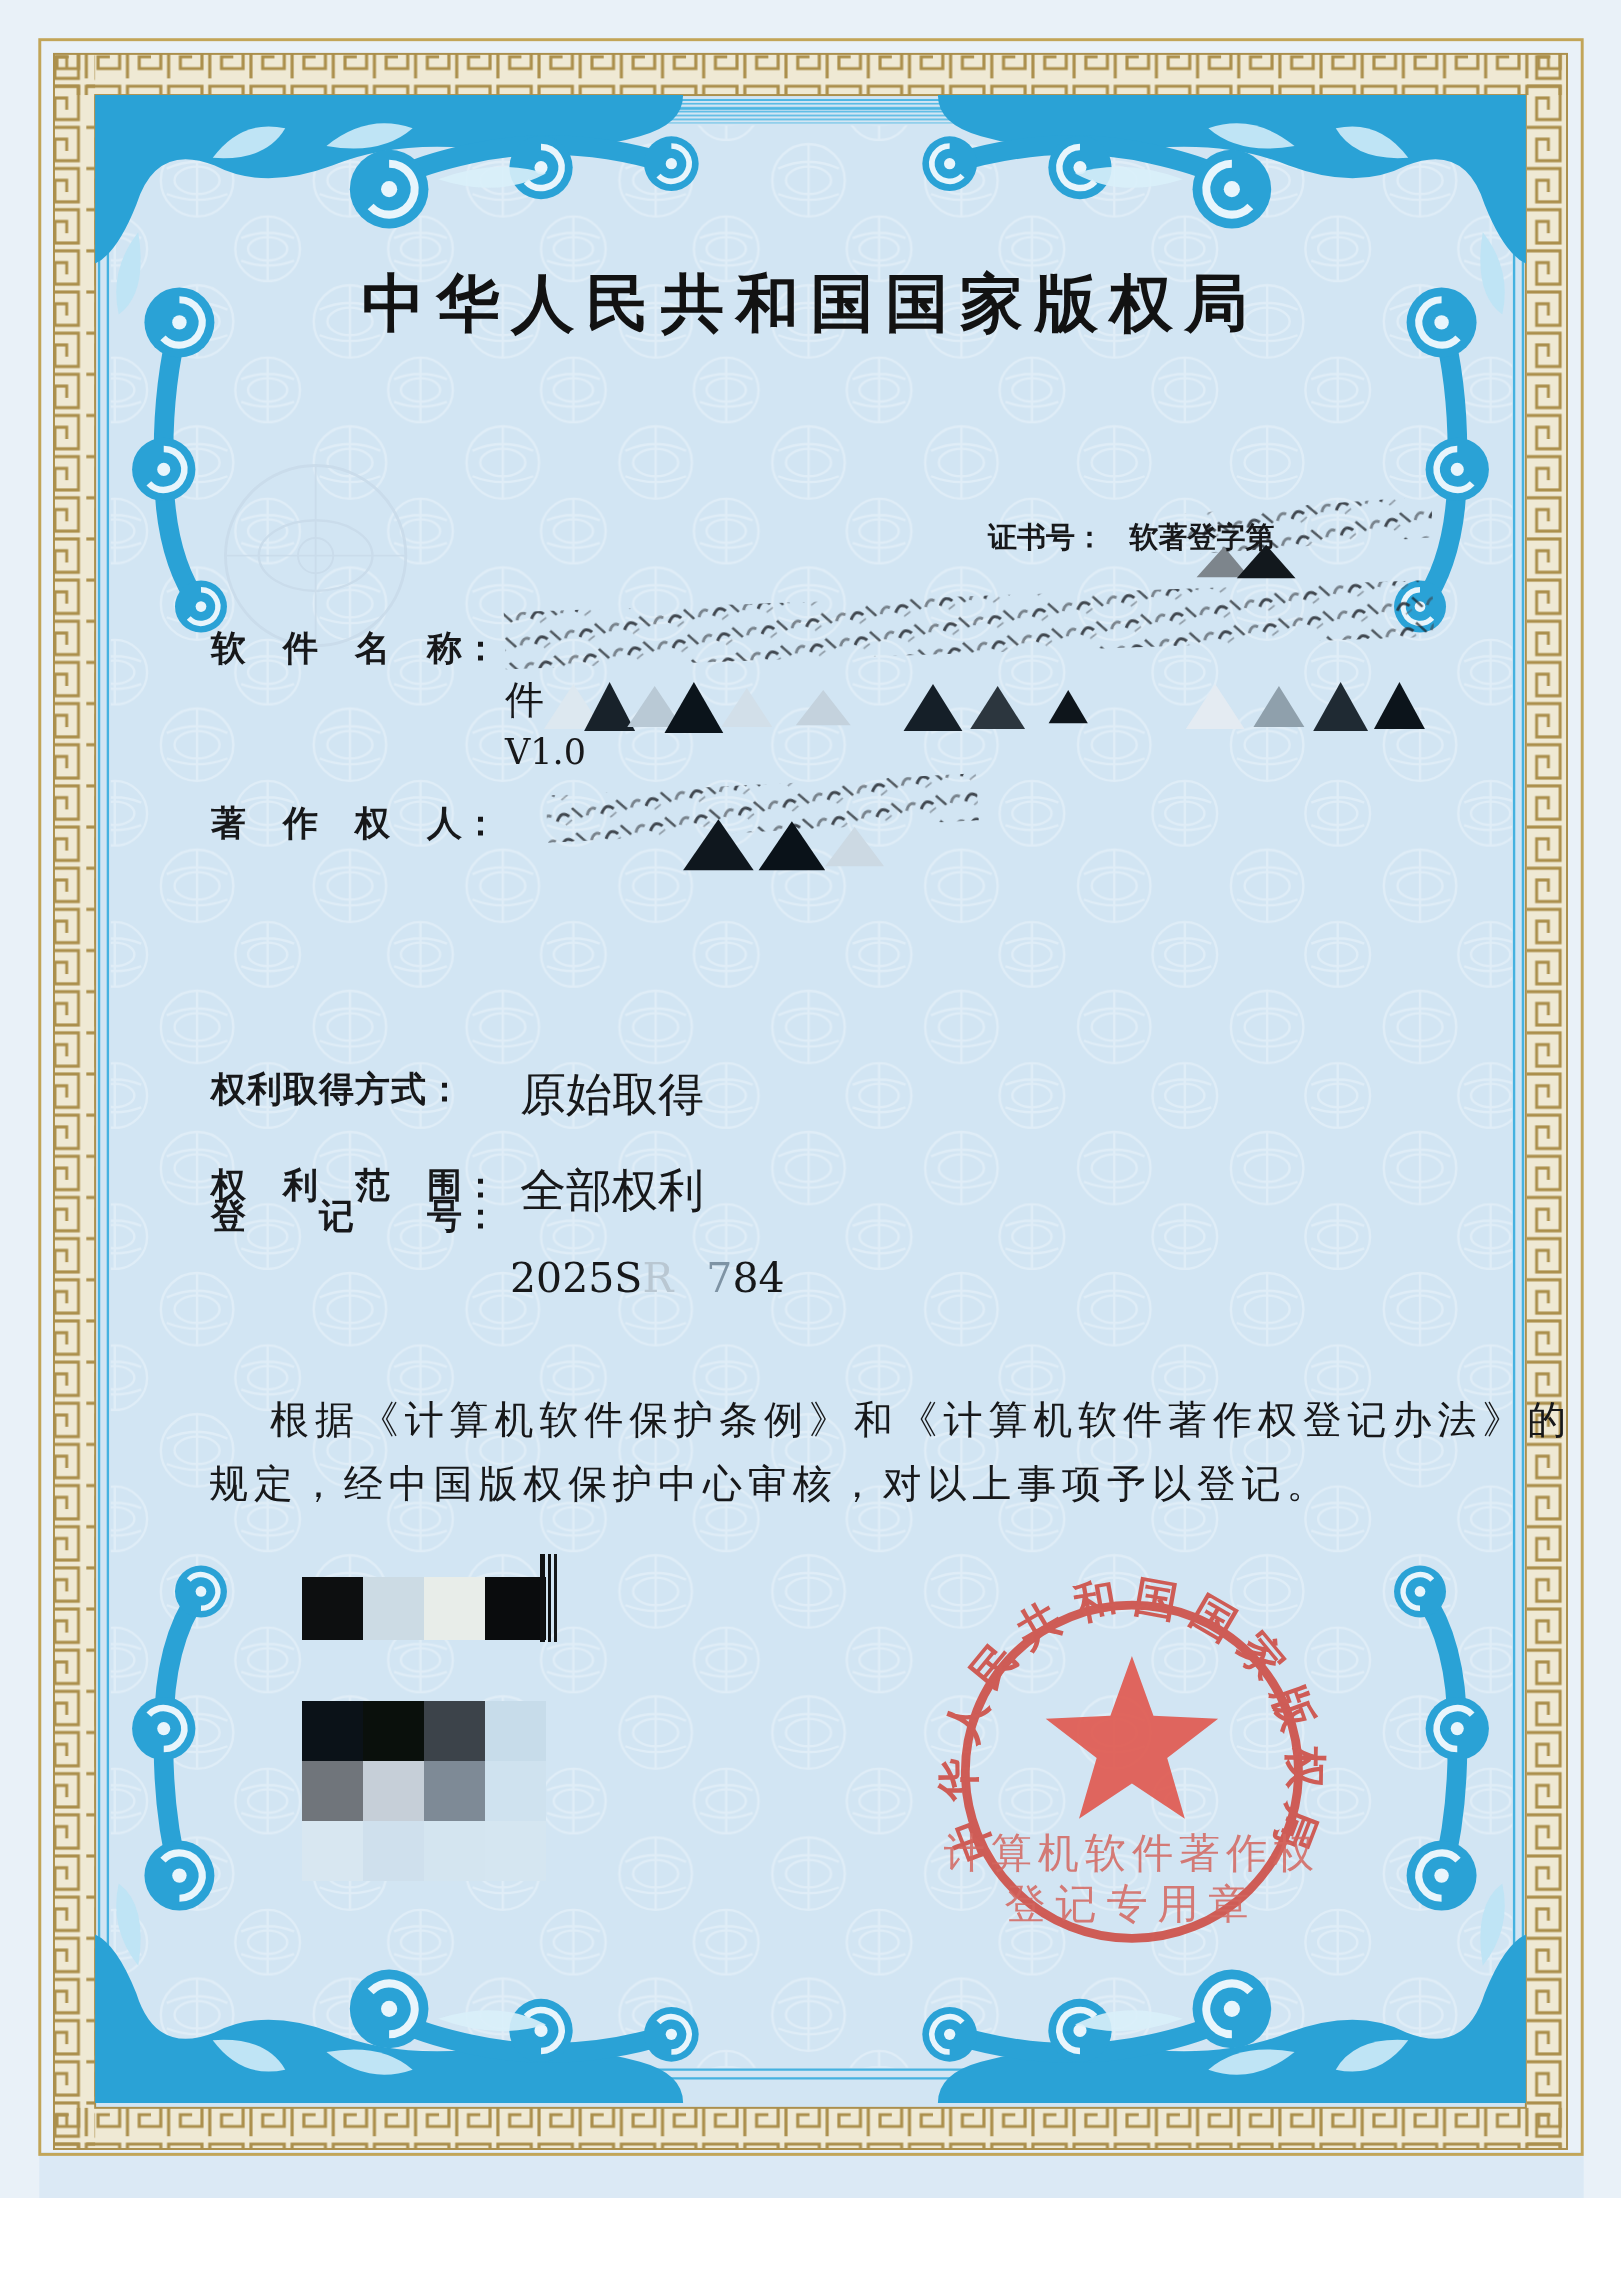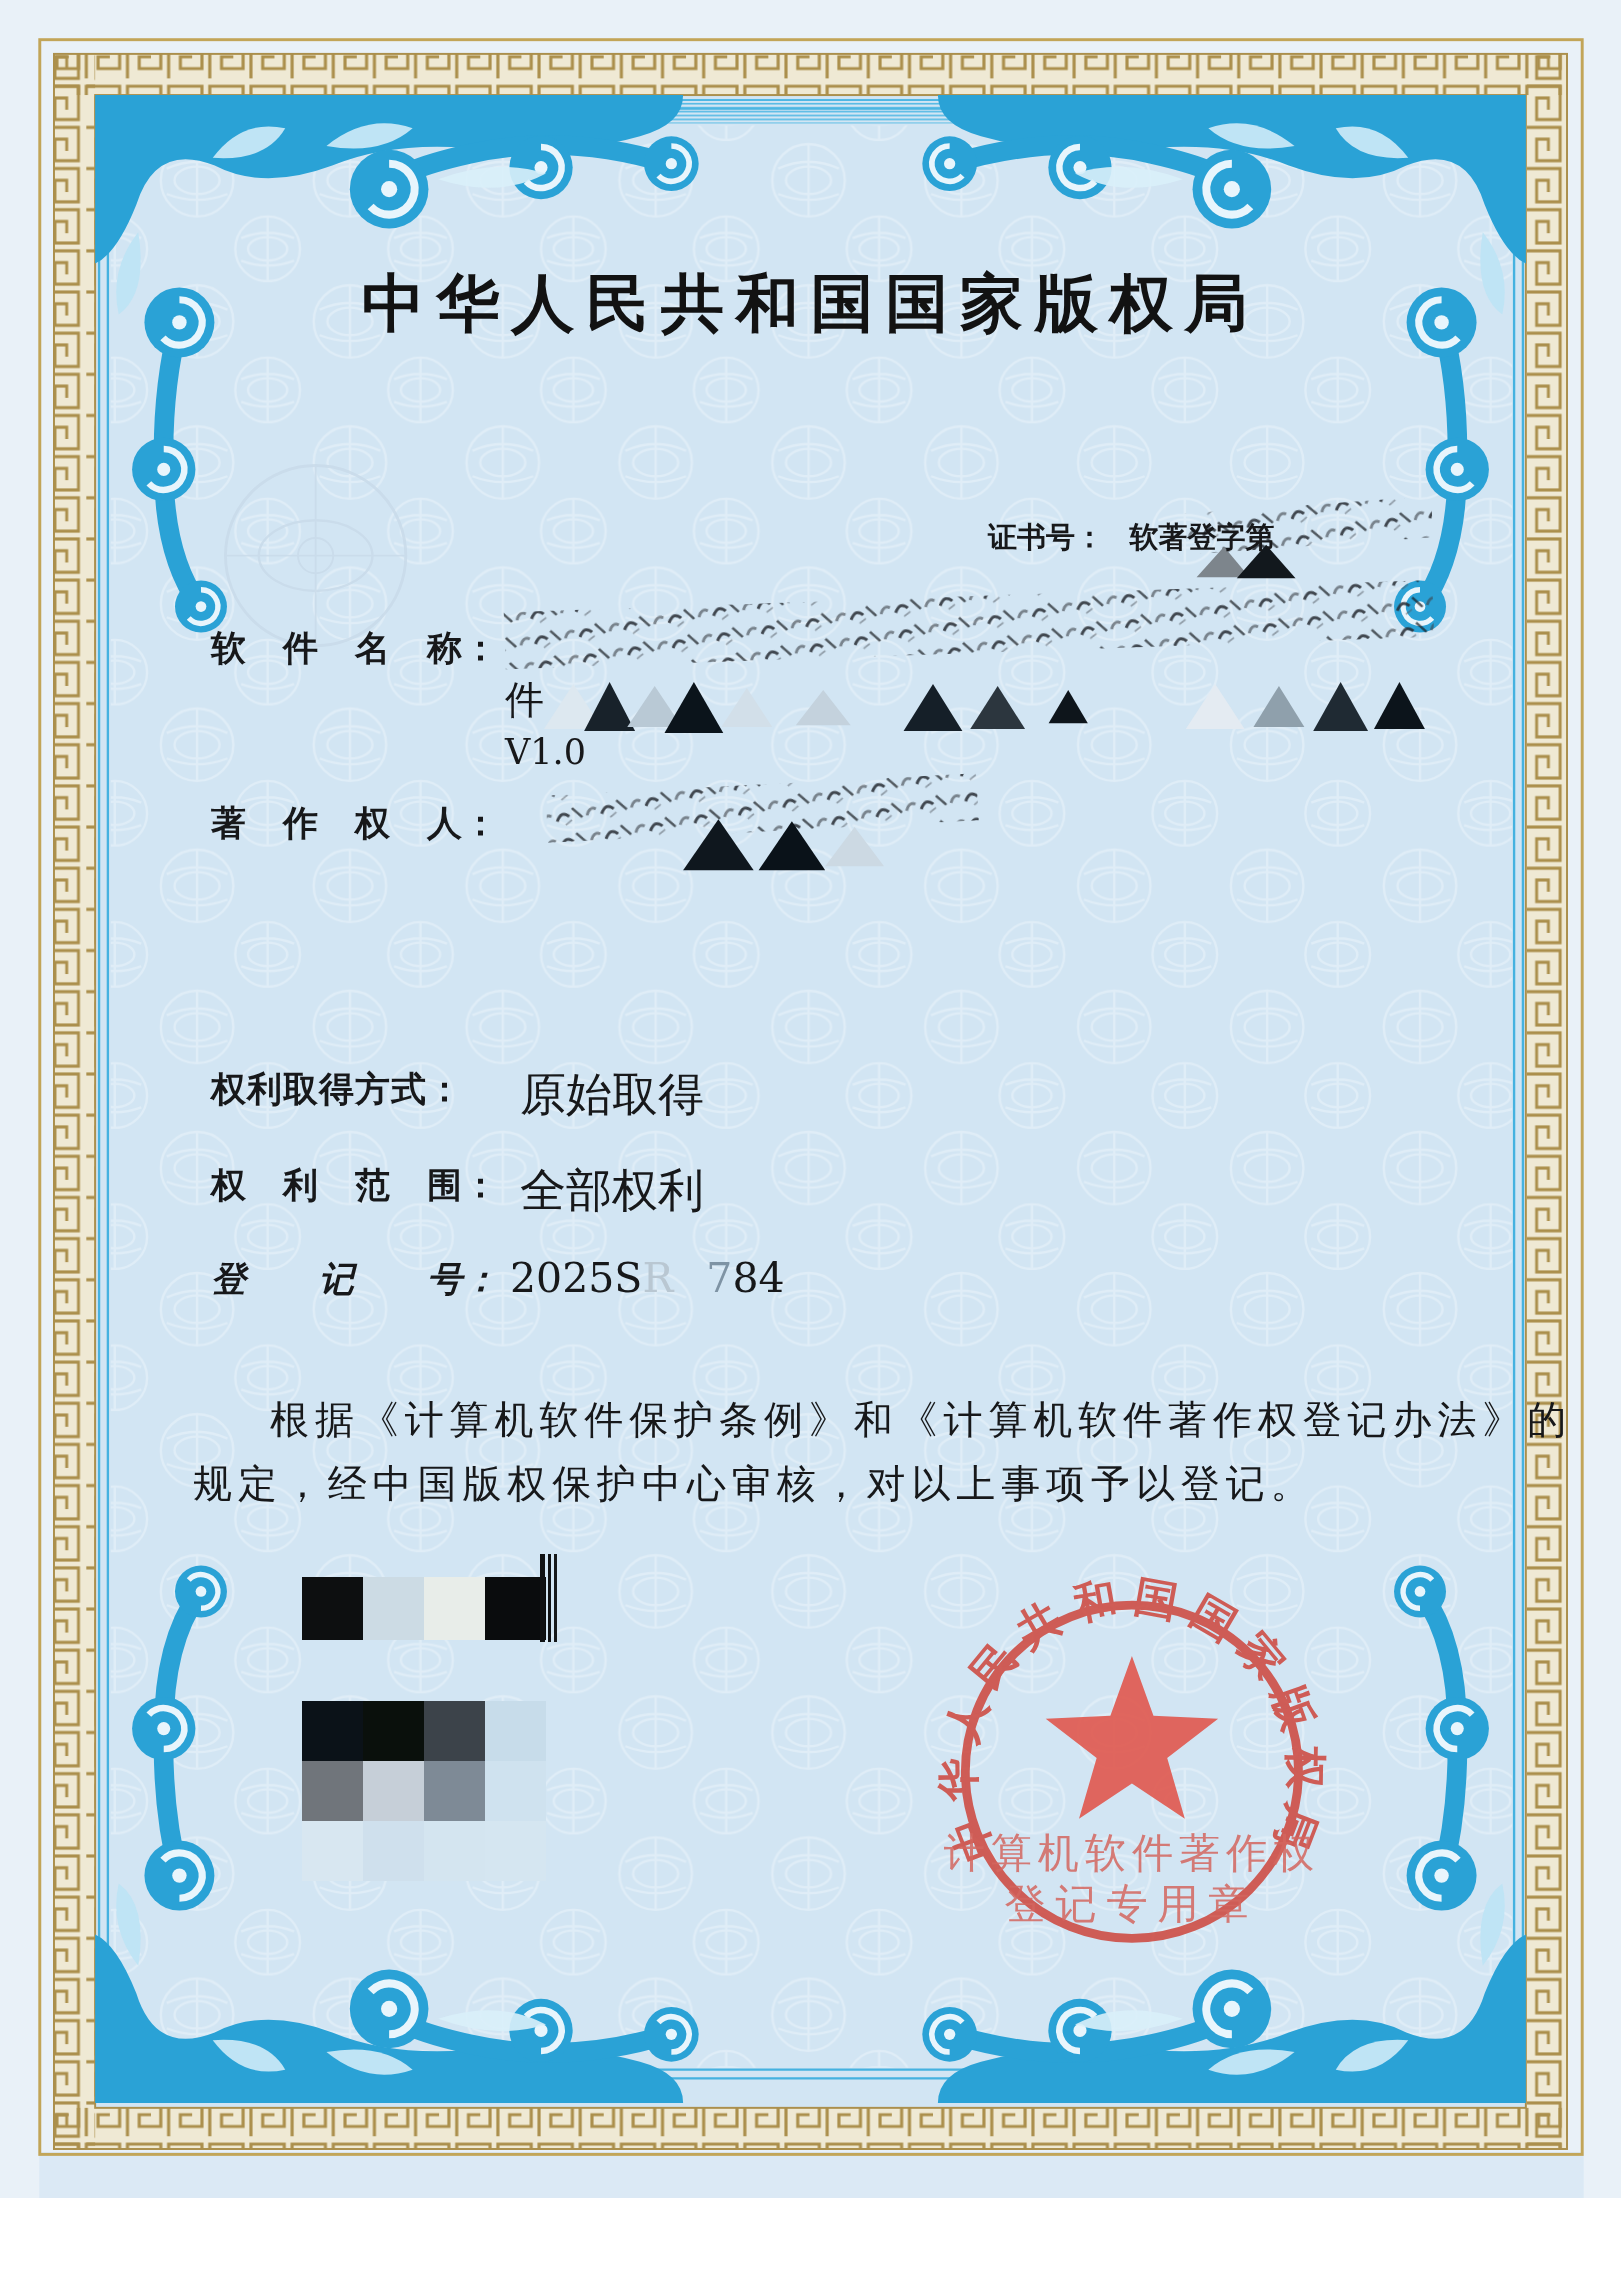--- a/index.html
+++ b/index.html
@@ -191,27 +191,27 @@
   </div>
 
   <div class="txt lbl" style="top:800px;">著　作　权　人：</div>
 
   <div class="txt lbl" style="top:1066px;">权利取得方式：</div>
   <div class="txt val" style="top:1064px;">原始取得</div>
 
   <div class="txt lbl" style="top:1162px;">权　利　范　围：</div>
   <div class="txt val" style="top:1160px;">全部权利</div>
 
-  <div class="txt lbl" style="top:1256px;font-style:italic;">登　　记　　号：</div>
+  <div class="txt lbl" style="top:1193px;">登　　记　　号：</div>
   <div class="txt val" style="left:510px;top:1254px;font-size:41px;">
     <span>2025S</span><span class="ghost1">R</span><span class="regap"></span><span class="ghost2">7</span><span>84</span>
   </div>
 
   <div class="txt body-line" style="left:270px;top:1360px;margin-top:33px;">根据《计算机软件保护条例》和《计算机软件著作权登记办法》的</div>
-  <div class="txt body-line" style="left:193px;top:1457px;text-align:right;">规定，经中国版权保护中心审核，对以上事项予以登记。</div>
+  <div class="txt body-line" style="left:209px;top:1457px;text-align:right;">规定，经中国版权保护中心审核，对以上事项予以登记。</div>
 
   <div id="mosaic-a" class="mosaic">
       <div style="background: rgb(13, 15, 16);"></div>
       <div style="background: rgb(204, 219, 228);"></div>
       <div style="background: rgb(232, 237, 233);"></div>
       <div style="background: rgb(10, 12, 13);"></div>
     </div>
   <div class="barcode"></div>
   <div id="mosaic-b" class="mosaic">
       <div style="background: rgb(11, 18, 24);"></div>

